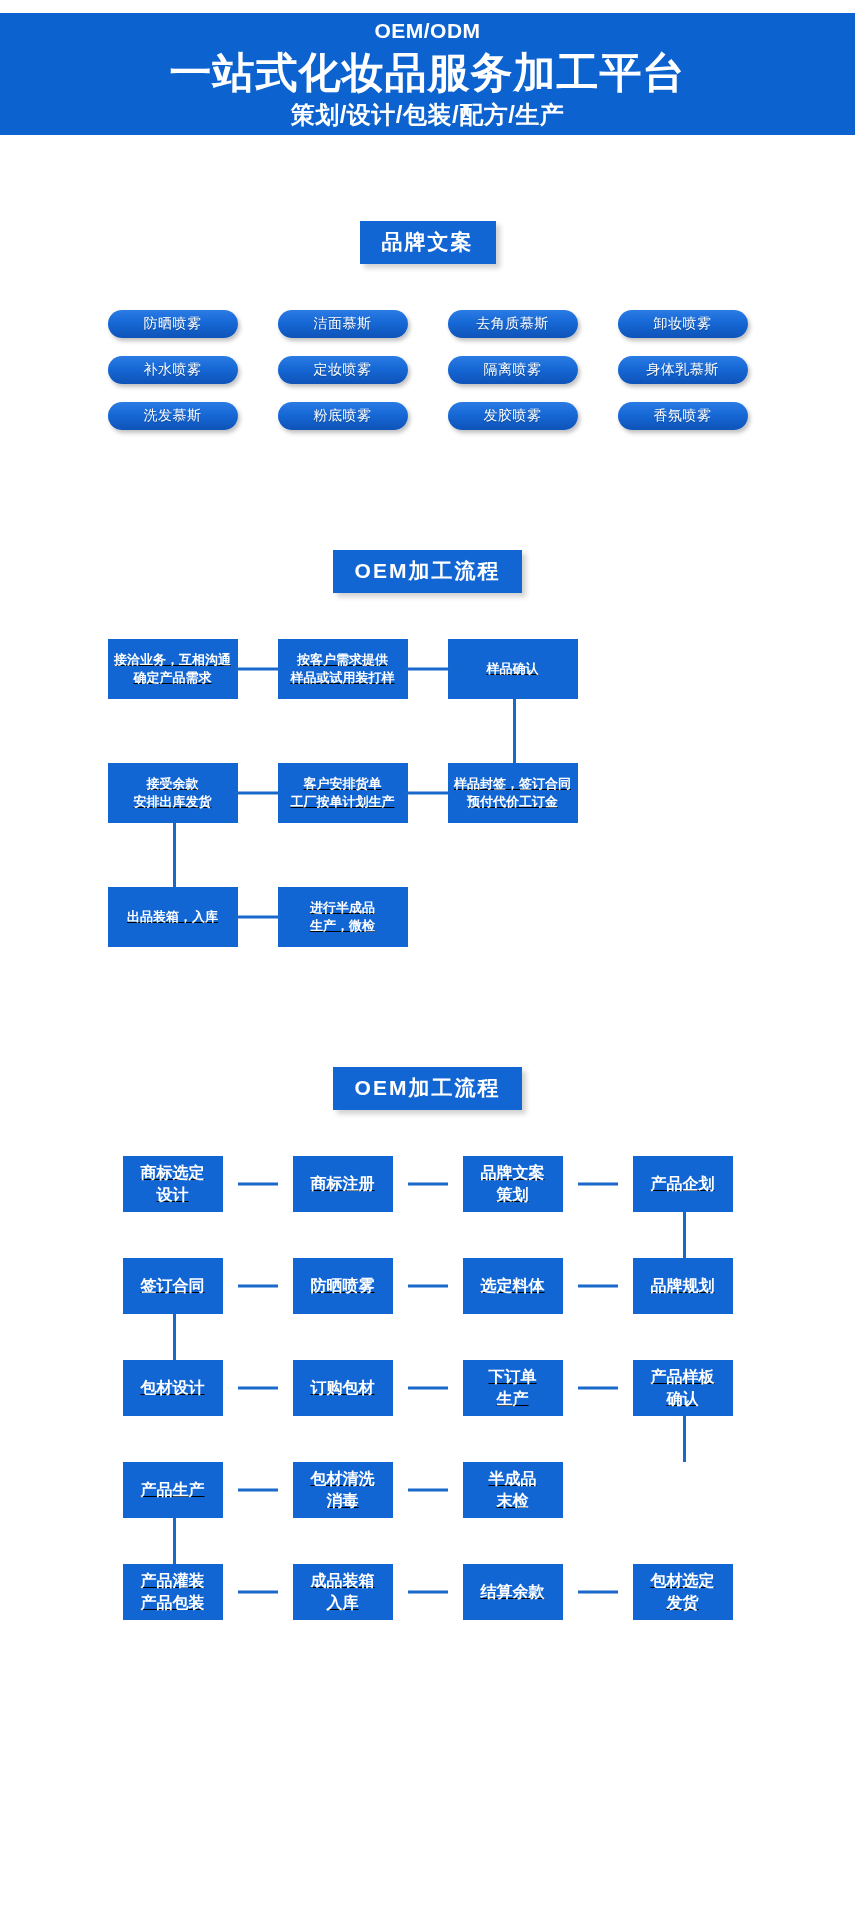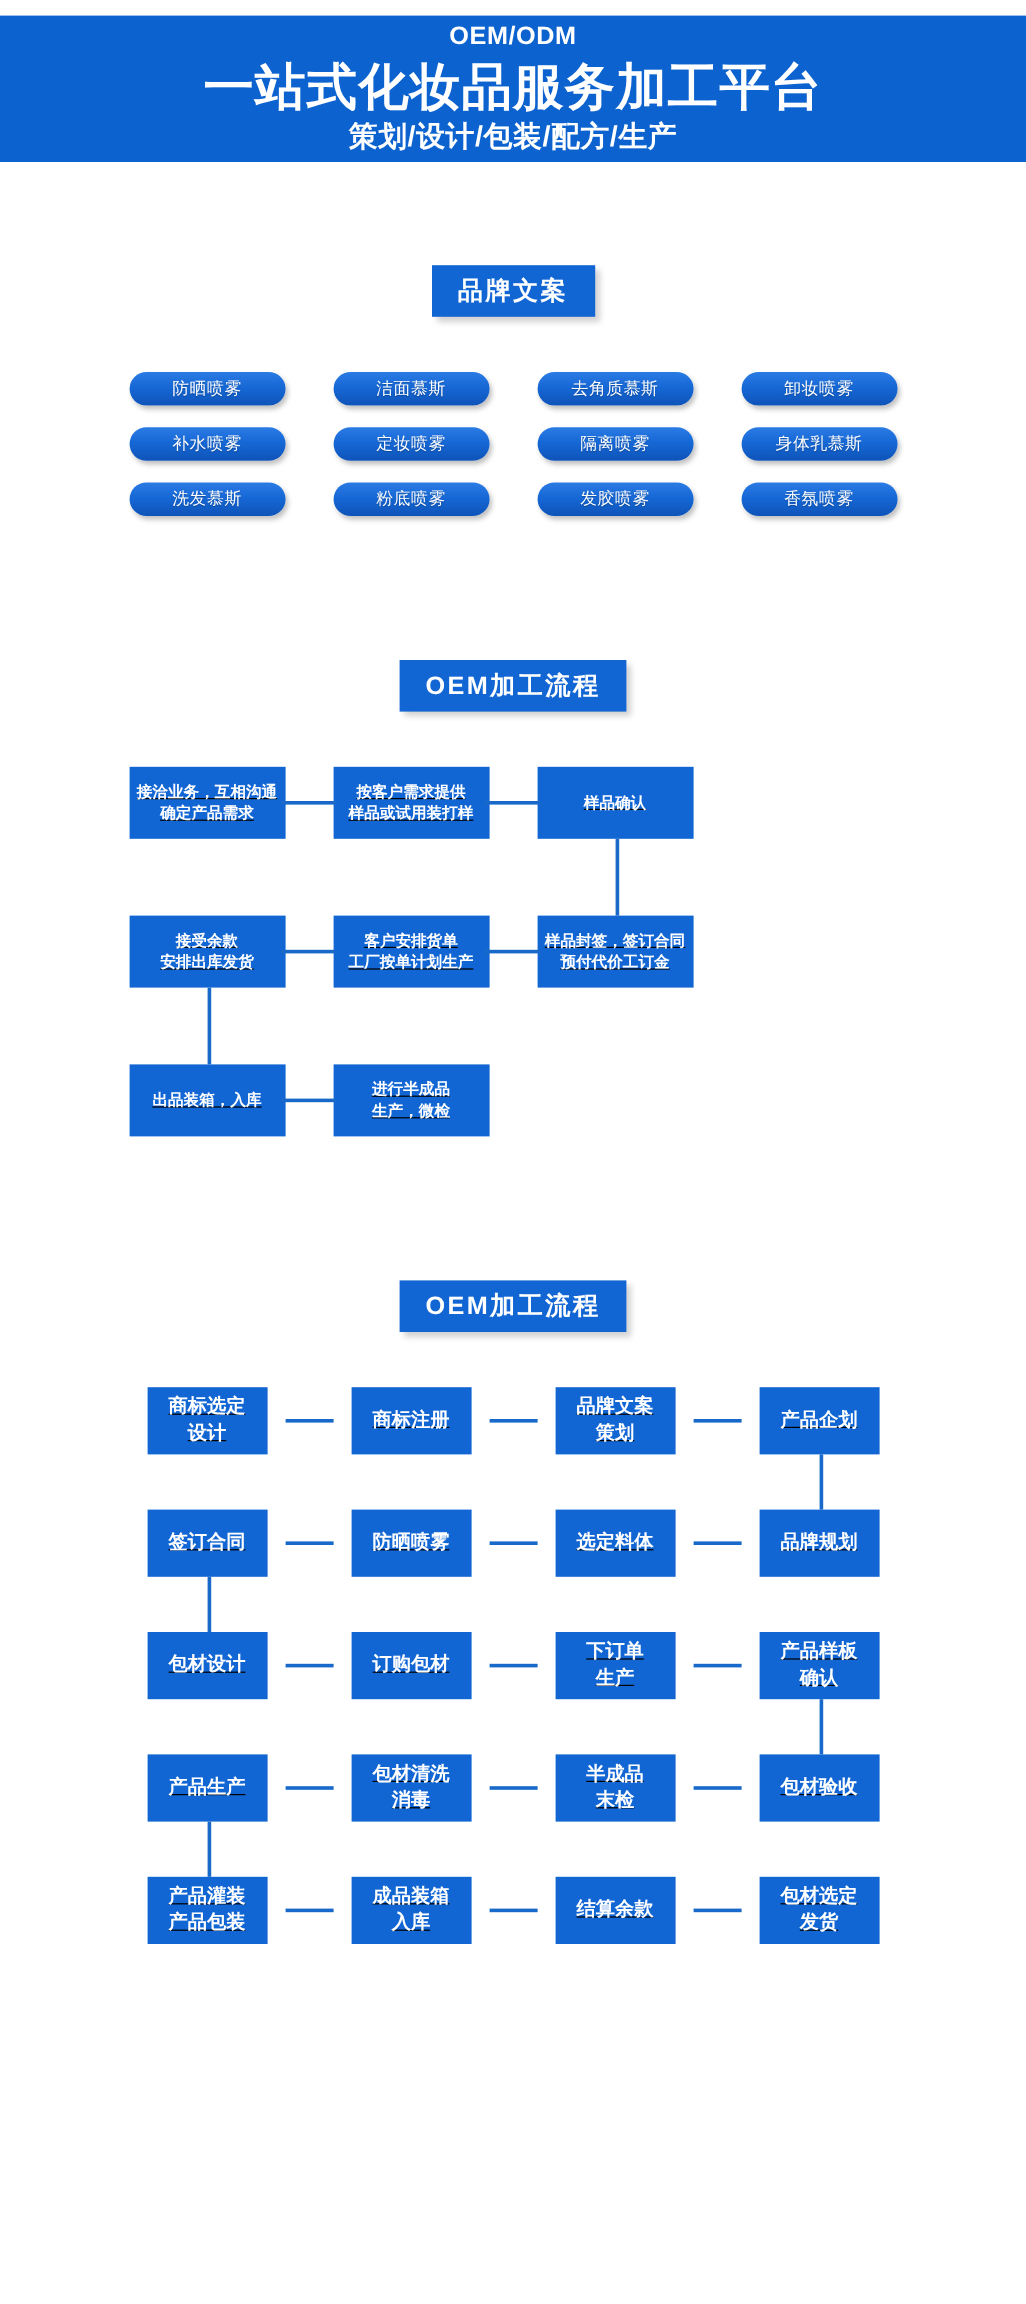--- a/index.html
+++ b/index.html
@@ -335,24 +335,20 @@
     <div class="cell">
       <div class="hconn"></div>
       <div class="node">包材清洗
 消毒</div>
     </div>
     <div class="cell">
       <div class="hconn"></div>
       <div class="node">半成品
 末检</div>
     </div>
-    <div class="cell">
-      <div class="hconn"></div>
-      <div class="node">包材验收</div>
-    </div>
   </div>
 
   <div class="row-gap"></div>
 
   <div class="flow-row">
     <div class="cell">
         <div class="node">产品灌装
 产品包装</div>
       </div>
     <div class="cell">

